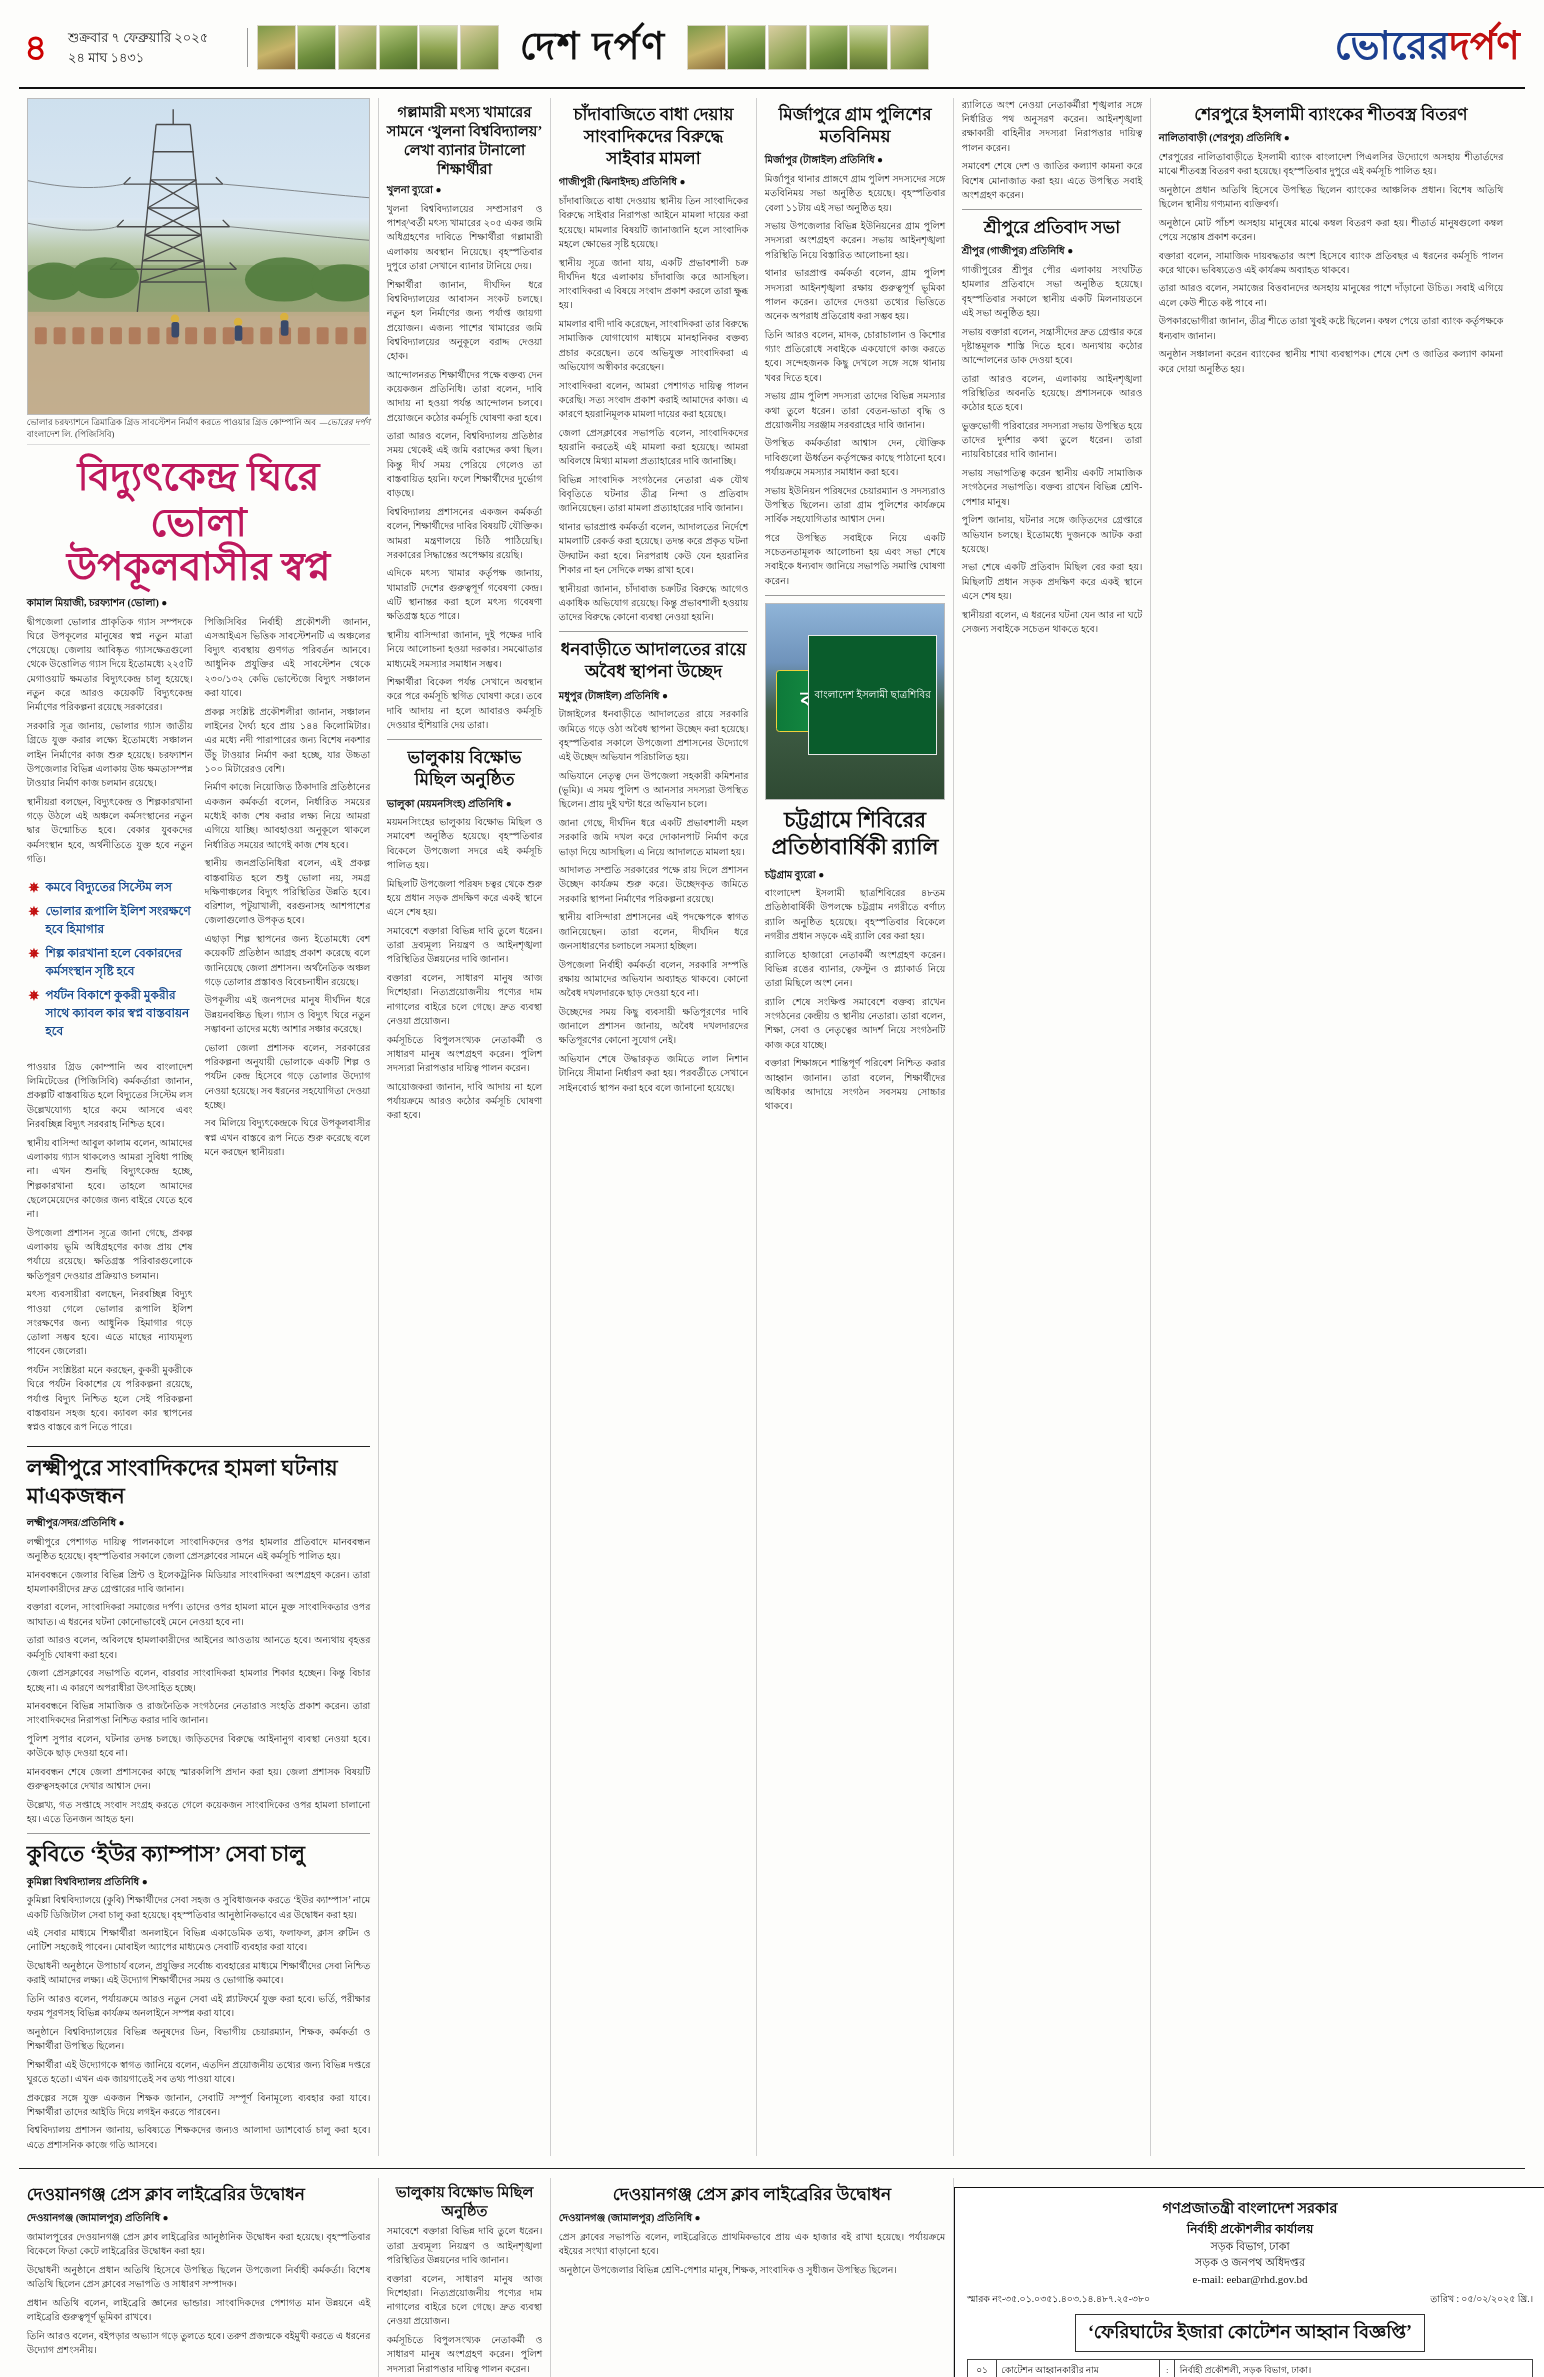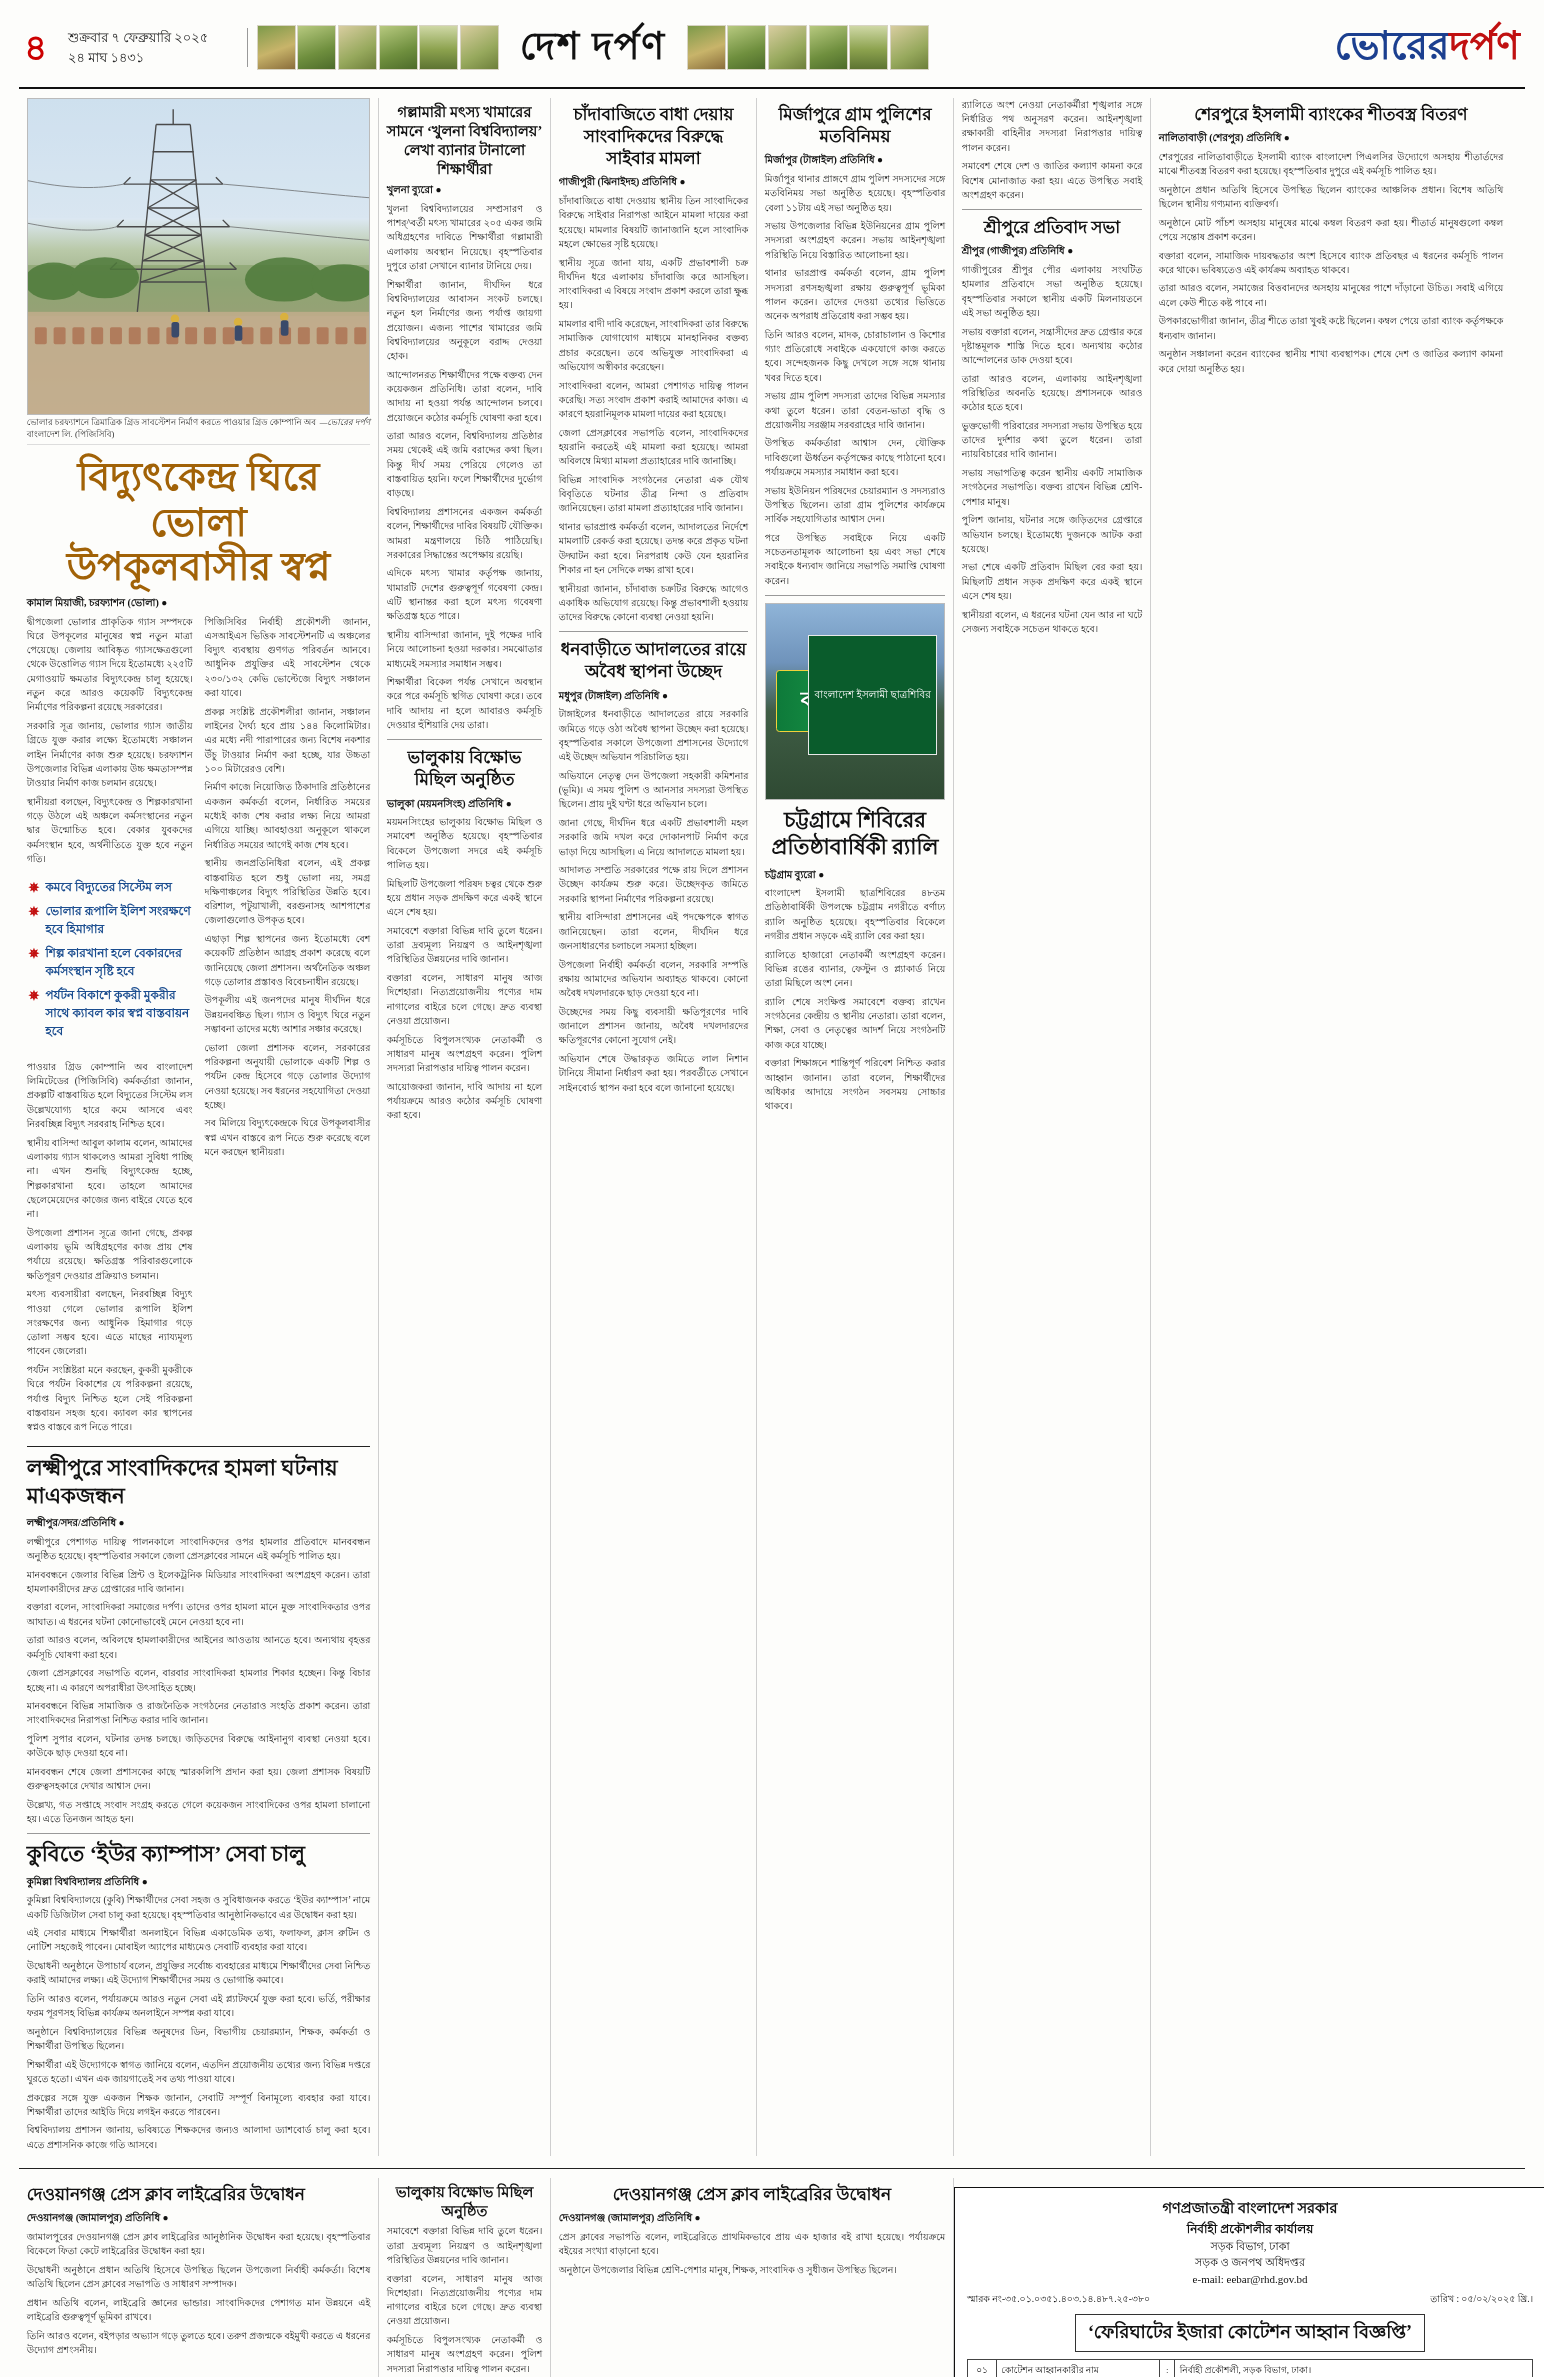--- a/index.html
+++ b/index.html
@@ -72,21 +72,21 @@
     display:grid;
     grid-template-columns: 360px 172px 206px 197px 197px 197px 163px;
     gap:0px;
     margin-top:8.6px;
   }
   .col { padding:0 7.7px; border-right:0.9px solid #cfcfcf; }
   .col:last-child { border-right:none; }
 
   
   .hl-xl {
-    font-size:39px; font-weight:bold; color:#a16207; line-height:1.18;
+    font-size:39px; font-weight:bold; color:#be185d; line-height:1.18;
     text-align:center; margin:8.6px 0 5.1px 0;
   }
   .hl-lg {
     font-size:21.4px; font-weight:bold; line-height:1.28; margin:6.9px 0 5.1px 0;
   }
   .hl-md {
     font-size:17px; font-weight:bold; line-height:1.3; margin:6px 0 4.3px 0;
   }
   .hl-sm {
     font-size:14.6px; font-weight:bold; line-height:1.3; margin:5.1px 0 3.4px 0;
@@ -382,21 +382,21 @@
       <p class="para">উপজেলা নির্বাহী কর্মকর্তা বলেন, সরকারি সম্পত্তি রক্ষায় আমাদের অভিযান অব্যাহত থাকবে। কোনো অবৈধ দখলদারকে ছাড় দেওয়া হবে না।</p>
       <p class="para">উচ্ছেদের সময় কিছু ব্যবসায়ী ক্ষতিপূরণের দাবি জানালে প্রশাসন জানায়, অবৈধ দখলদারদের ক্ষতিপূরণের কোনো সুযোগ নেই।</p>
       <p class="para">অভিযান শেষে উদ্ধারকৃত জমিতে লাল নিশান টানিয়ে সীমানা নির্ধারণ করা হয়। পরবর্তীতে সেখানে সাইনবোর্ড স্থাপন করা হবে বলে জানানো হয়েছে।</p>
     </div>
 
     <div class="col" style="grid-column:4;">
       <div class="hl-md center">মির্জাপুরে গ্রাম পুলিশের মতবিনিময়</div>
       <div class="byline">মির্জাপুর (টাঙ্গাইল) প্রতিনিধি ●</div>
       <p class="para">মির্জাপুর থানার প্রাঙ্গণে গ্রাম পুলিশ সদস্যদের সঙ্গে মতবিনিময় সভা অনুষ্ঠিত হয়েছে। বৃহস্পতিবার বেলা ১১টায় এই সভা অনুষ্ঠিত হয়।</p>
       <p class="para">সভায় উপজেলার বিভিন্ন ইউনিয়নের গ্রাম পুলিশ সদস্যরা অংশগ্রহণ করেন। সভায় আইনশৃঙ্খলা পরিস্থিতি নিয়ে বিস্তারিত আলোচনা হয়।</p>
-      <p class="para">থানার ভারপ্রাপ্ত কর্মকর্তা বলেন, গ্রাম পুলিশ সদস্যরা রণসহৃঙ্খলা রক্ষায় গুরুত্বপূর্ণ ভূমিকা পালন করেন। তাদের দেওয়া তথ্যের ভিত্তিতে অনেক অপরাধ প্রতিরোধ করা সম্ভব হয়।</p>
+      <p class="para">থানার ভারপ্রাপ্ত কর্মকর্তা বলেন, গ্রাম পুলিশ সদস্যরা আইনশৃঙ্খলা রক্ষায় গুরুত্বপূর্ণ ভূমিকা পালন করেন। তাদের দেওয়া তথ্যের ভিত্তিতে অনেক অপরাধ প্রতিরোধ করা সম্ভব হয়।</p>
       <p class="para">তিনি আরও বলেন, মাদক, চোরাচালান ও কিশোর গ্যাং প্রতিরোধে সবাইকে একযোগে কাজ করতে হবে। সন্দেহজনক কিছু দেখলে সঙ্গে সঙ্গে থানায় খবর দিতে হবে।</p>
       <p class="para">সভায় গ্রাম পুলিশ সদস্যরা তাদের বিভিন্ন সমস্যার কথা তুলে ধরেন। তারা বেতন-ভাতা বৃদ্ধি ও প্রয়োজনীয় সরঞ্জাম সরবরাহের দাবি জানান।</p>
       <p class="para">উপস্থিত কর্মকর্তারা আশ্বাস দেন, যৌক্তিক দাবিগুলো ঊর্ধ্বতন কর্তৃপক্ষের কাছে পাঠানো হবে। পর্যায়ক্রমে সমস্যার সমাধান করা হবে।</p>
       <p class="para">সভায় ইউনিয়ন পরিষদের চেয়ারম্যান ও সদস্যরাও উপস্থিত ছিলেন। তারা গ্রাম পুলিশের কার্যক্রমে সার্বিক সহযোগিতার আশ্বাস দেন।</p>
       <p class="para">পরে উপস্থিত সবাইকে নিয়ে একটি সচেতনতামূলক আলোচনা হয় এবং সভা শেষে সবাইকে ধন্যবাদ জানিয়ে সভাপতি সমাপ্তি ঘোষণা করেন।</p>
 
       <div class="rule"></div>
 
       <div class="photo photo-rally">
         <div class="rally-banner">বর্ণাঢ্য র‍্যালি</div>

